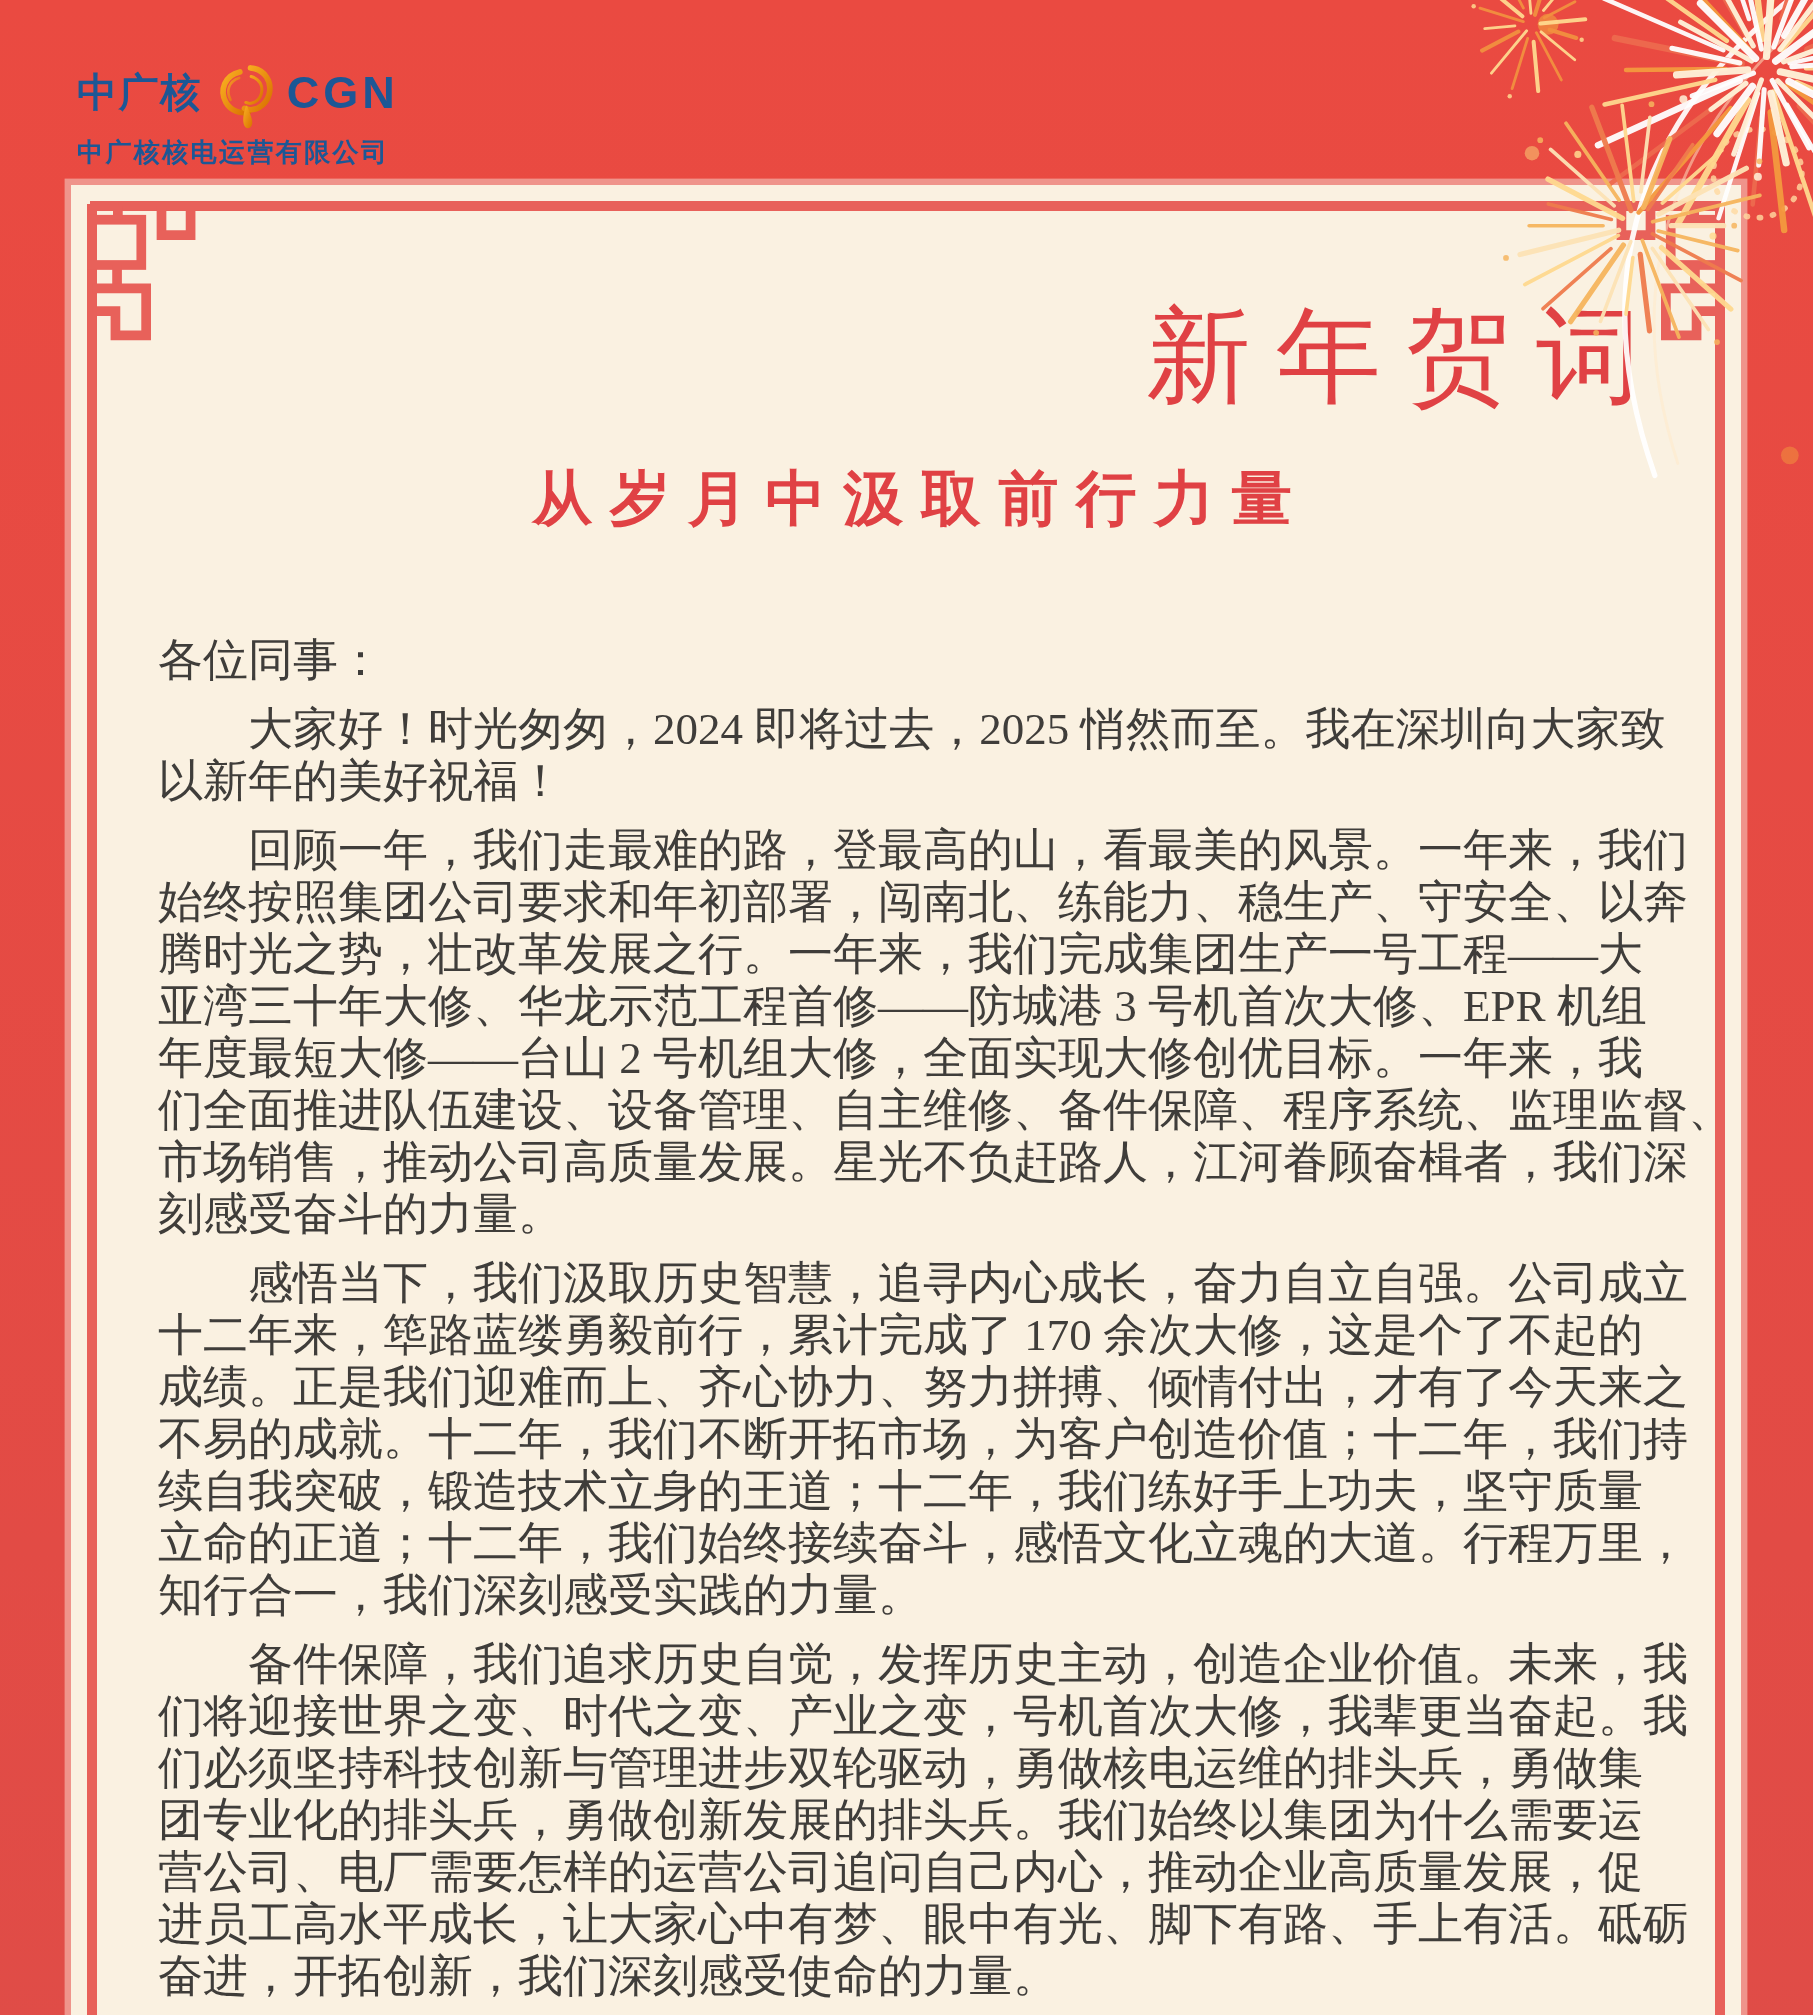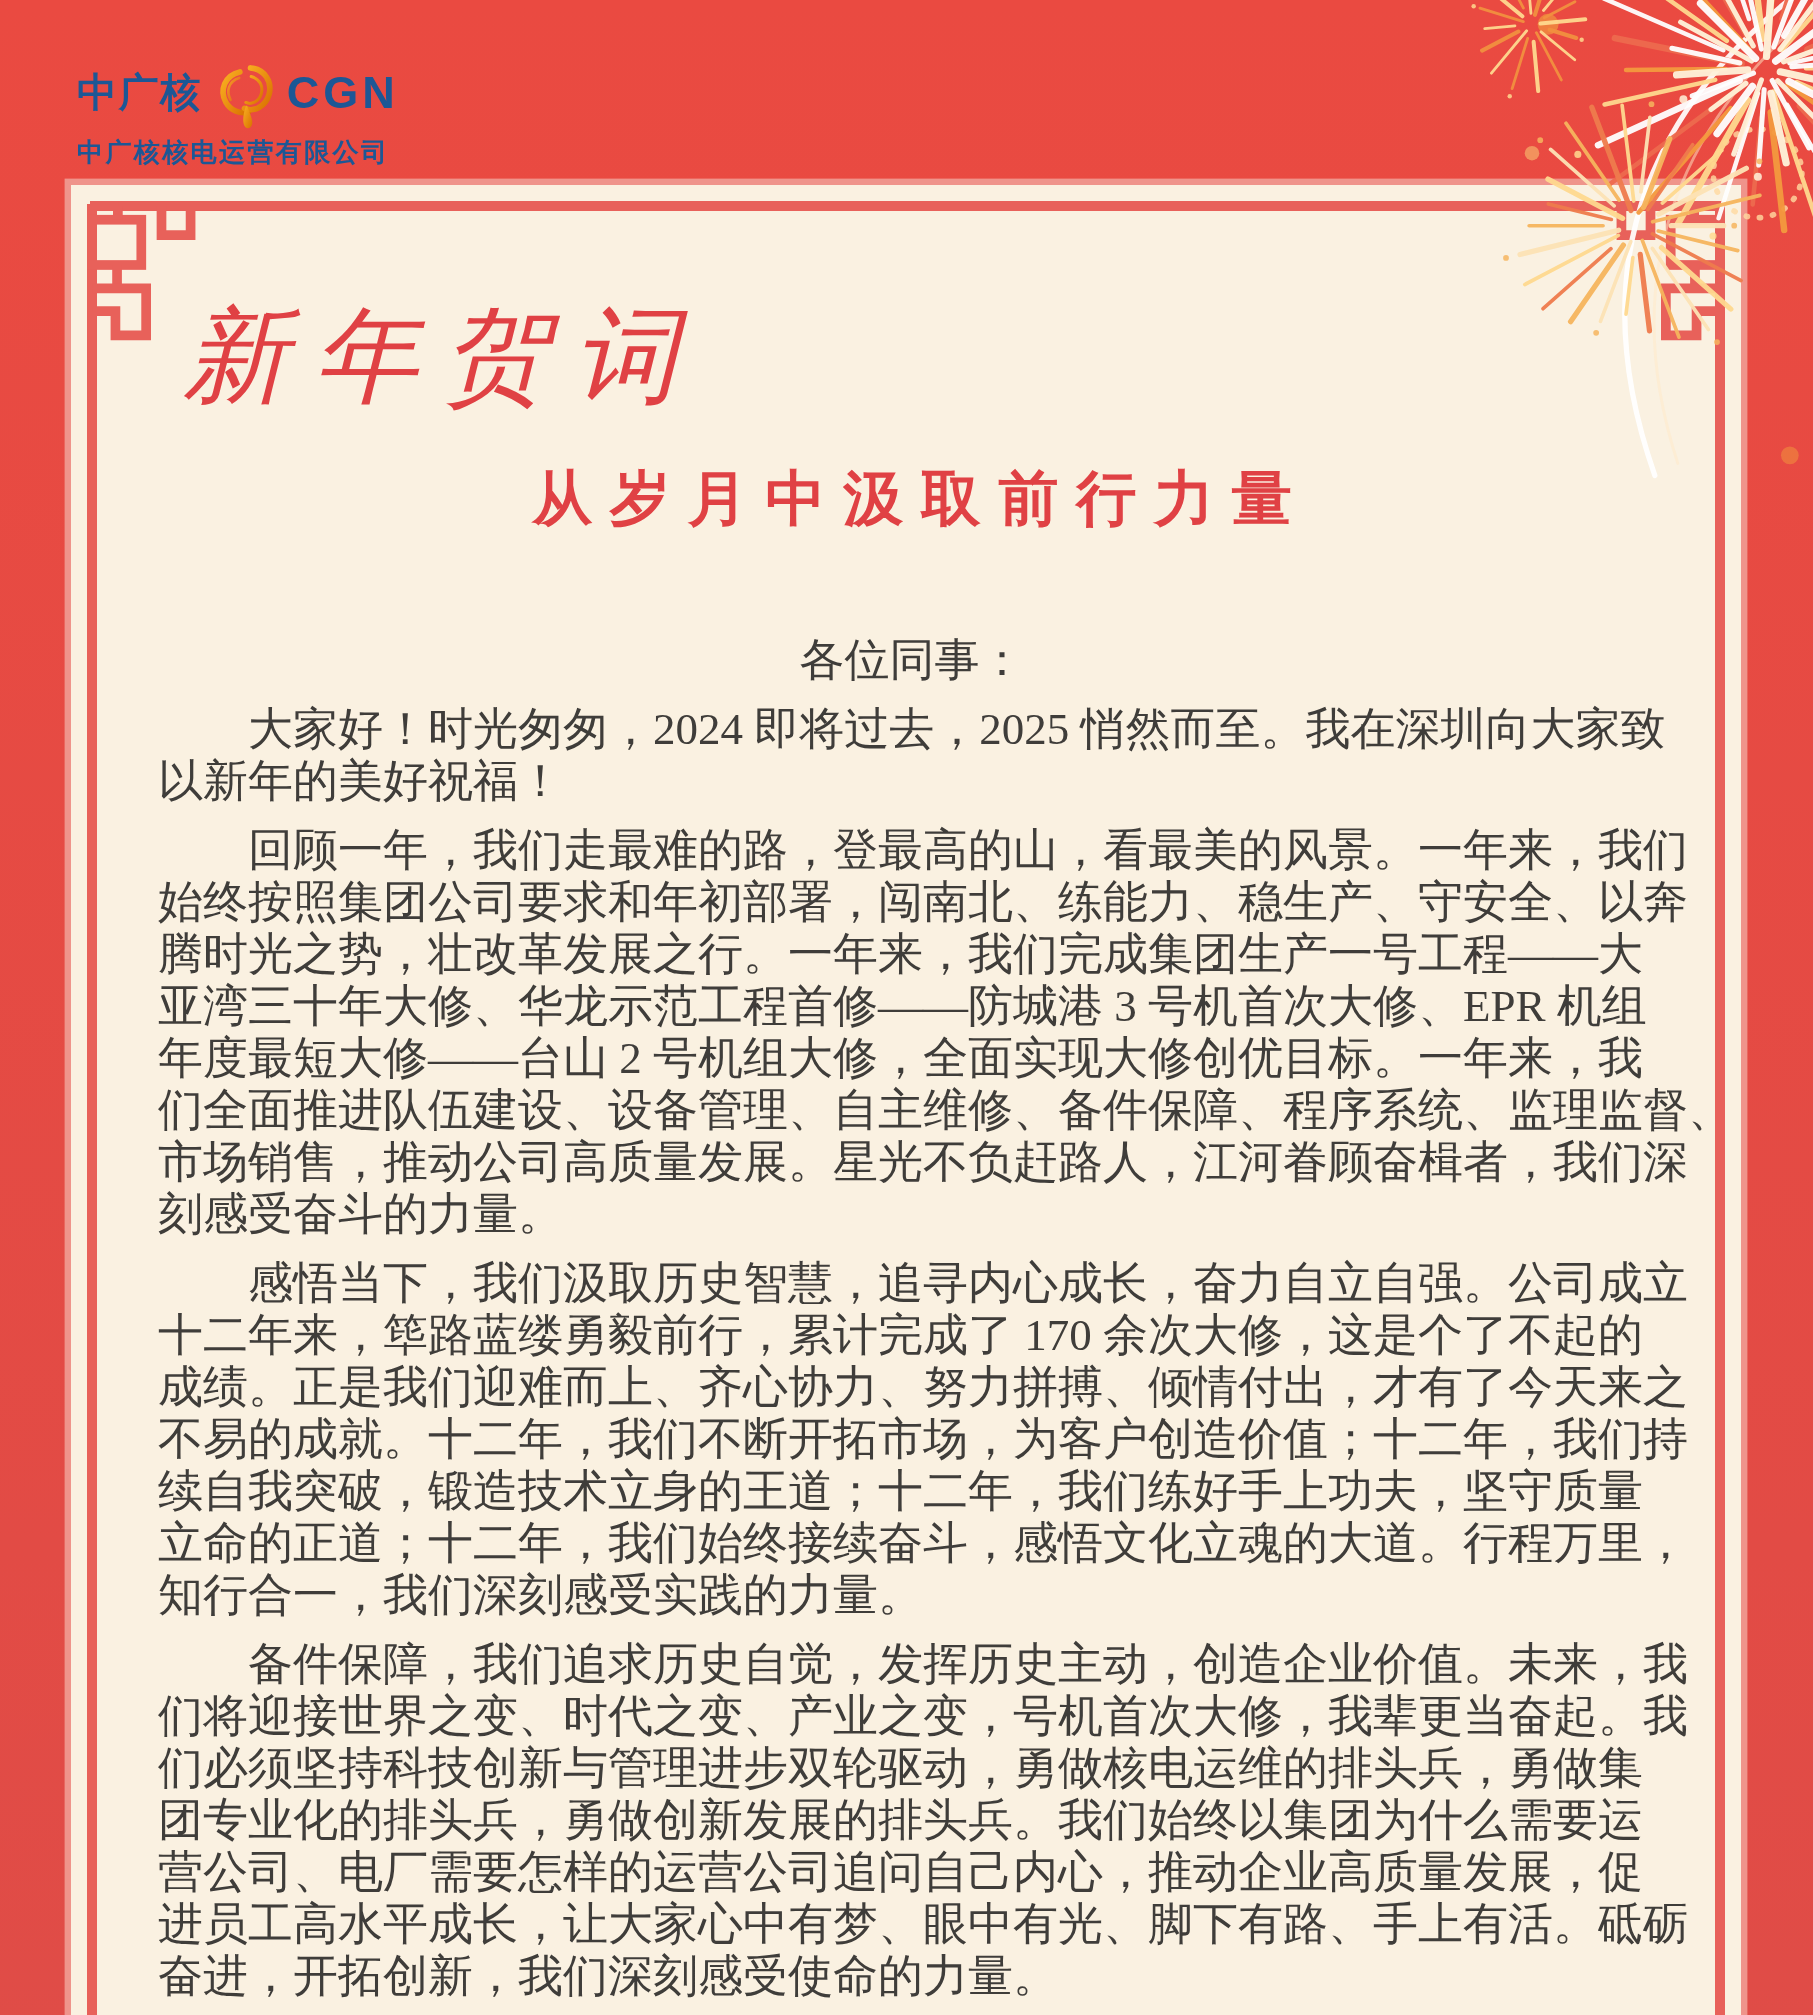--- a/index.html
+++ b/index.html
@@ -22,25 +22,25 @@
   .stripe.h{left:18.5px;right:18.5px;height:9.7px;}
   .stripe.v{top:18.5px;bottom:18.5px;width:9.7px;}
   .stripe.top{top:16px;}
   .stripe.left{left:16px;} .stripe.right{right:16px;}
   .corner{position:absolute;width:202px;height:202px;}
   .corner.tl{left:0;top:0;}
   .corner.tr{right:0;top:0;transform:scaleX(-1);}
 
   .letter{position:absolute;left:87px;right:75px;top:0;
           font-family:"Liberation Serif","DejaVu Serif",serif;color:var(--body_text);}
-  .letter-title{margin:119px 0 0 0;text-align:left;font-weight:normal;
-                font-size:105px;line-height:1;letter-spacing:25px;text-indent:25px;color:var(--title_red);font-style:italic;}
+  .letter-title{margin:119px 0 0 0;text-align:right;font-weight:normal;
+                font-size:105px;line-height:1;letter-spacing:25px;text-indent:25px;color:var(--title_red);}
   .letter-subtitle{margin:60px 0 0 0;text-align:center;font-weight:bold;
                    font-size:60px;line-height:1;letter-spacing:17.7px;text-indent:17.7px;color:var(--title_red);}
-  .salutation{margin-top:105px;font-size:45px;line-height:52px;text-align:center;}
+  .salutation{margin-top:105px;font-size:45px;line-height:52px;}
   .para{margin-top:17px;}
   .line{font-size:45px;line-height:52px;white-space:nowrap;}
   .para .line.first{text-indent:2em;}
 
   
   .fw{position:absolute;z-index:3;pointer-events:none;}
   #fw-tr{right:0;top:0;width:564px;height:524px;}
 </style>
 </head>
 <body>

